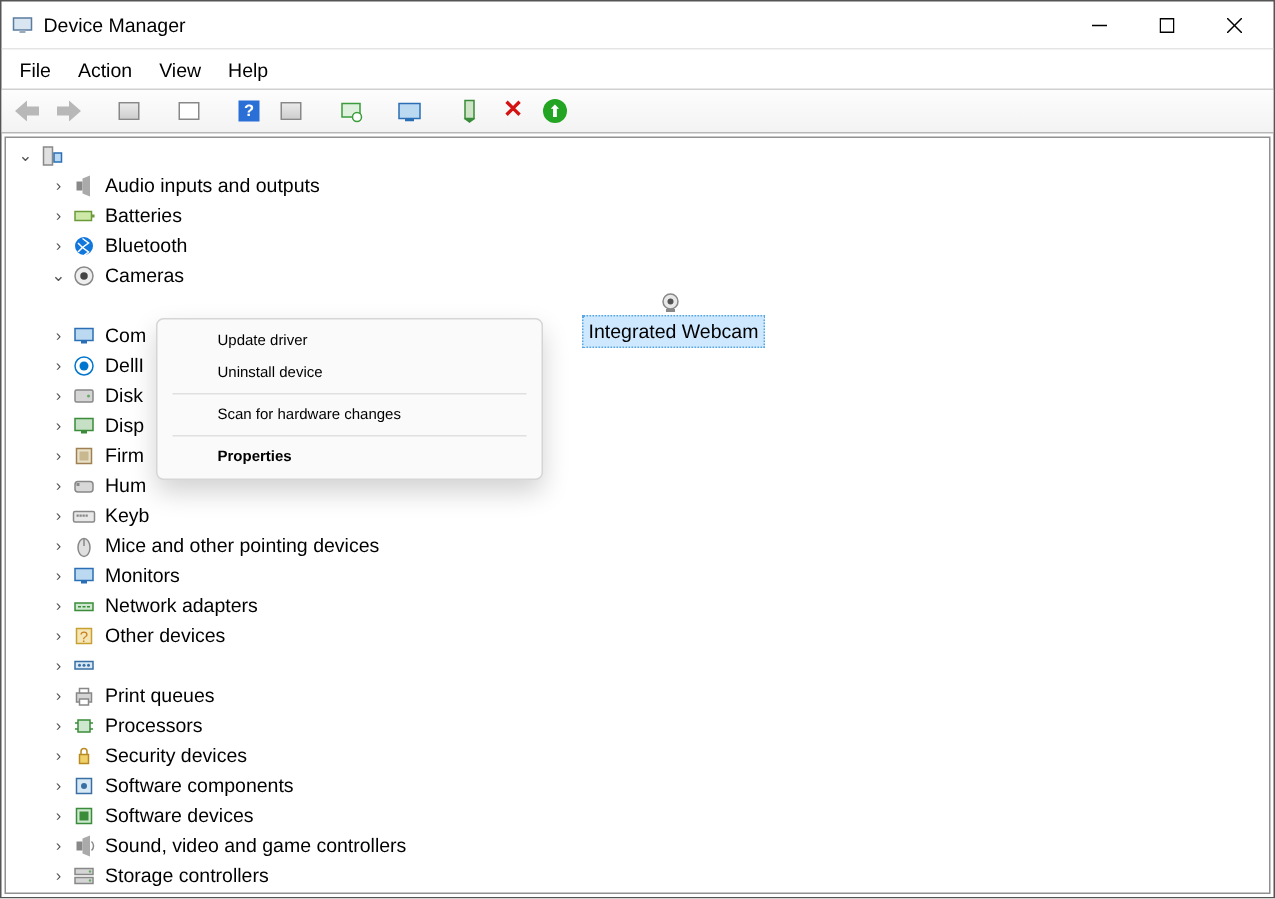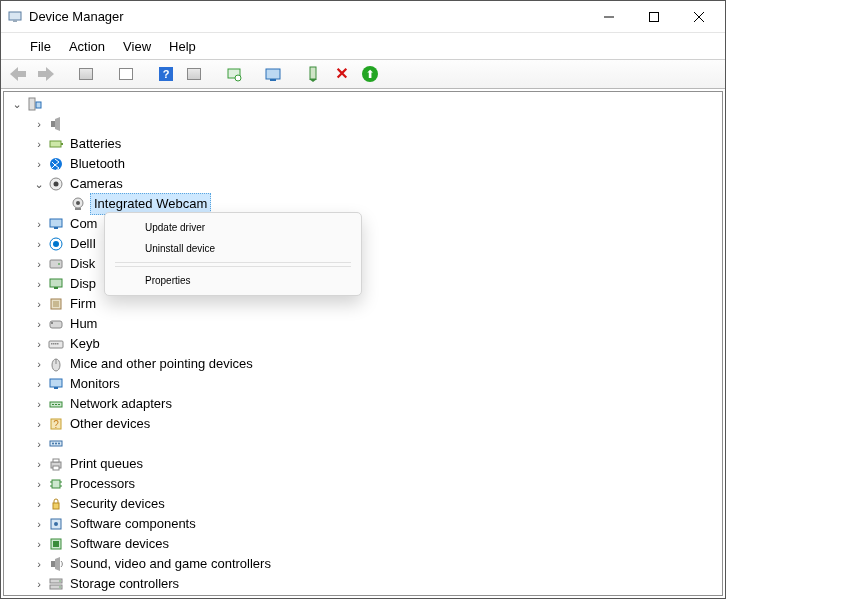--- a/index.html
+++ b/index.html
@@ -1,41 +1,41 @@
 <!DOCTYPE html>
 <html><head>
 <meta charset="utf-8">
 <style>
   * { box-sizing: border-box; }
   html, body { margin: 0; padding: 0; font-family: "Segoe UI", Tahoma, sans-serif; font-size: 13px; color: #000; background: #fff; }
-  .window { width: 726px; height: 599px; border: 1px solid #555; display: flex; flex-direction: column; overflow: hidden; background: #fff; }
+  .window { width: 850px; height: 599px; border: 1px solid #555; display: flex; flex-direction: column; overflow: hidden; background: #fff; }
   .titlebar { height: 32px; display: flex; align-items: center; padding: 0 4px; border-bottom: 1px solid #e5e5e5; }
   .titlebar .app-icon { width: 16px; height: 16px; margin: 0 6px 0 2px; display: flex; align-items: center; justify-content: center; }
   .titlebar .title { flex: 0 0 auto; font-size: 13px; }
   .titlebar .spacer { flex: 1; }
   .win-btn { width: 45px; height: 30px; display: flex; align-items: center; justify-content: center; }
   .win-btn svg { width: 10px; height: 10px; }
-  .menubar { height: 26px; display: flex; align-items: center; padding: 2px 21px; gap: 2px; }
+  .menubar { height: 26px; display: flex; align-items: center; padding: 2px 4px; gap: 2px; }
   .menu-item { padding: 3px 8px; border-radius: 2px; }
   .toolbar { height: 30px; border-top: 1px solid #d0d0d0; border-bottom: 1px solid #b8b8b8; display: flex; align-items: center; padding: 0 6px; gap: 6px; background: linear-gradient(#fdfdfd,#f3f3f3); }
   .tool { width: 22px; height: 22px; display: flex; align-items: center; justify-content: center; }
   .tool.sep { width: 6px; }
   .tree-wrap { flex: 1; border: 1px solid #909090; margin: 2px; overflow: hidden; position: relative; background: #fff; }
   .tree { padding: 2px 2px 2px 6px; line-height: 20px; position: relative; }
   .node { display: flex; align-items: center; height: 20px; white-space: nowrap; }
   .expander { width: 14px; height: 14px; display: flex; align-items: center; justify-content: center; color: #555; font-size: 11px; margin-right: 2px; }
   .dev-icon { width: 16px; height: 16px; margin-right: 4px; display: flex; align-items: center; justify-content: center; }
   .label { padding: 0 2px; }
   .node.selected .label { background: #cde8ff; border: 1px dotted #5aa6e0; padding: 0 3px; }
   .l0 { padding-left: 0px; }
   .l1 { padding-left: 22px; }
-  .l2 { padding-left: 44px; }
+  .l2 { padding-left: 44px; flex-direction: column; }
   .context-menu { position: absolute; left: 100px; top: 120px; width: 258px; background: #fafafa; border: 1px solid #d5d5d5; box-shadow: 0 8px 18px rgba(0,0,0,0.18); padding: 4px 4px; border-radius: 5px; }
   .ctx-item { padding: 5px 10px 5px 36px; font-size: 10px; border-radius: 3px; }
-  .ctx-item.bold { font-weight: 400; }
+  .ctx-item.bold { font-weight: 700; }
   .ctx-sep { height: 1px; background: #e0e0e0; margin: 3px 6px; }
   .ctx-item.highlight { border: 3px solid #d40202; margin: 1px -1px; }
   .truncate { overflow: hidden; text-overflow: clip; }
   
   .ico-rect { width:14px; height:12px; border:1px solid #2a6; background:linear-gradient(#bfe8cf,#7ec9a0); }
   .ico-rect.gray { border-color:#888; background:linear-gradient(#e9e9e9,#cfcfcf); }
   .ico-red-x { color:#d41212; font-weight:bold; font-size:16px; line-height:1; }
   .ico-green-up { display:flex; align-items:center; justify-content:center; width:16px; height:16px; border-radius:50%; background:#23a523; color:#fff; font-size:11px; }
 </style>
 </head>
@@ -145,20 +145,21 @@
           <span class="label" style="color:transparent;">.</span>
         </div>
         <div class="node l1">
           <span class="expander">›</span>
           <span class="dev-icon">
             <svg width="16" height="16">
               <rect x="3" y="5" width="4" height="6" fill="#888"></rect>
               <polygon points="7,3 12,1 12,15 7,13" fill="#aaa"></polygon>
             </svg>
           </span>
+          <span class="label ">Audio inputs and outputs</span>
         </div>
         <div class="node l1">
           <span class="expander">›</span>
           <span class="dev-icon">
             <svg width="16" height="16">
               <rect x="2" y="5" width="11" height="6" fill="#cde8a8" stroke="#6a9a3a"></rect>
               <rect x="13" y="7" width="2" height="2" fill="#6a9a3a"></rect>
             </svg>
           </span>
           <span class="label ">Batteries</span>
@@ -396,18 +397,19 @@
             </svg>
           </span>
           <span class="label ">Storage controllers</span>
         </div>
       </div>
 
     <div class="context-menu" id="ctxmenu">
         <div class="ctx-item">Update driver</div>
         <div class="ctx-item">Uninstall device</div>
         <div class="ctx-sep"></div>
+        <div class="ctx-item">Scan for hardware changes</div>
         <div class="ctx-sep"></div>
         <div class="ctx-item bold">Properties</div>
       </div>
   </div>
 
 </div>
 
 </body></html>

